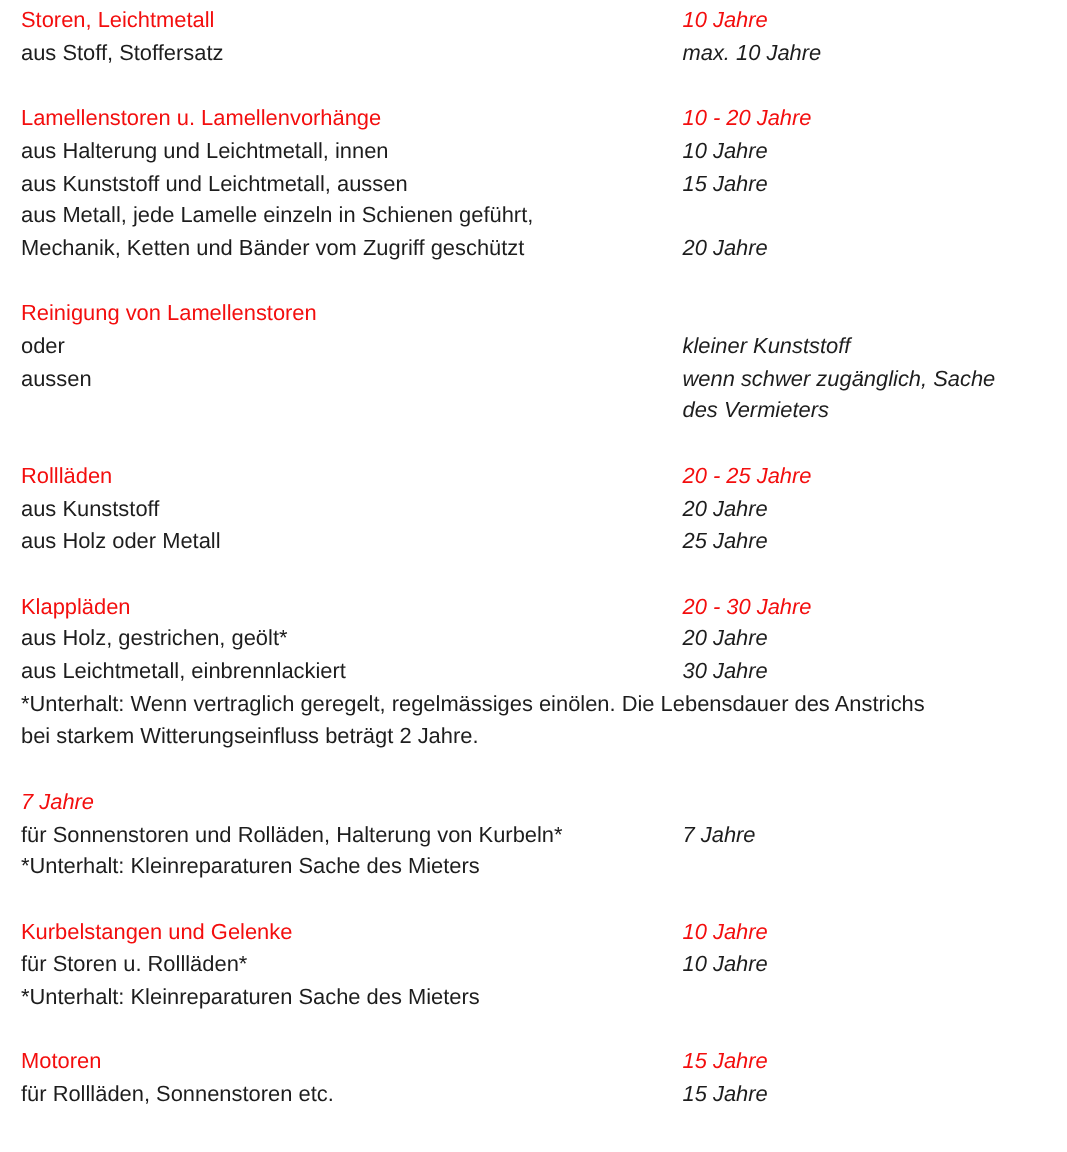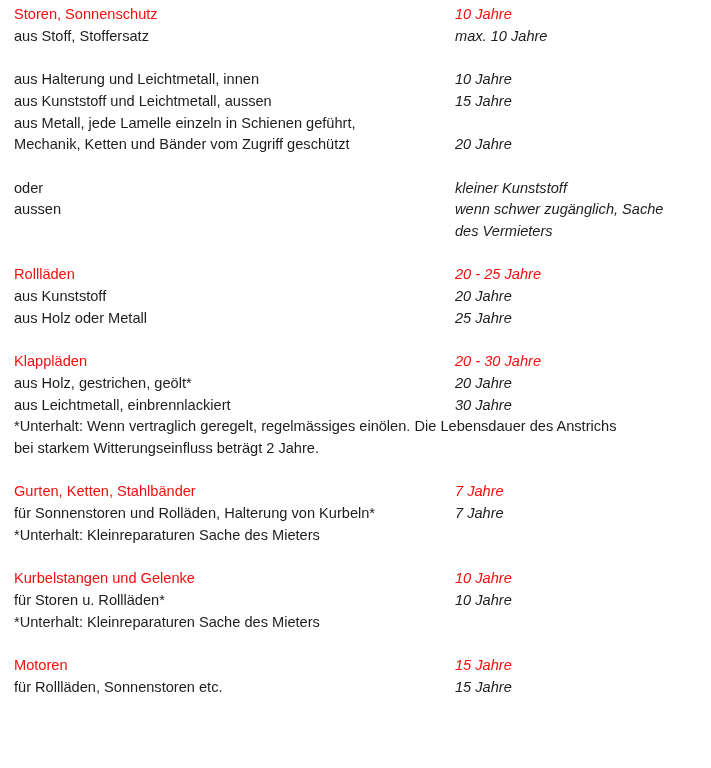--- a/index.html
+++ b/index.html
@@ -47,31 +47,35 @@
     width: 694px;
   }
 </style>
 </head>
 <body>
 
 <main class="page">
 
     <section class="section">
       <div class="row">
-        <div class="cell-label is-heading">Storen, Sonnenschutz</div>
+        <div class="cell-label is-heading">Storen, Leichtmetall</div>
         <div class="cell-value is-heading">10 Jahre</div>
       </div>
 
     <div class="row">
       <div class="cell-label">aus Stoff, Stoffersatz</div>
       <div class="cell-value">max. 10 Jahre</div>
     </div>
   </section>
 
     <section class="section">
+      <div class="row">
+        <div class="cell-label is-heading">Lamellenstoren u. Lamellenvorhänge</div>
+        <div class="cell-value is-heading">10 - 20 Jahre</div>
+      </div>
 
     <div class="row">
       <div class="cell-label">aus Halterung und Leichtmetall, innen</div>
       <div class="cell-value">10 Jahre</div>
     </div>
 
     <div class="row">
       <div class="cell-label">aus Kunststoff und Leichtmetall, aussen</div>
       <div class="cell-value">15 Jahre</div>
     </div>
@@ -81,20 +85,24 @@
       <div class="cell-value"></div>
     </div>
 
     <div class="row">
       <div class="cell-label">Mechanik, Ketten und Bänder vom Zugriff geschützt</div>
       <div class="cell-value">20 Jahre</div>
     </div>
   </section>
 
     <section class="section">
+      <div class="row">
+        <div class="cell-label is-heading">Reinigung von Lamellenstoren</div>
+        <div class="cell-value is-heading"></div>
+      </div>
 
     <div class="row">
       <div class="cell-label">oder</div>
       <div class="cell-value">kleiner Kunststoff</div>
     </div>
 
     <div class="row">
       <div class="cell-label">aussen</div>
       <div class="cell-value">wenn schwer zugänglich, Sache des Vermieters</div>
     </div>
@@ -133,21 +141,20 @@
       <div class="cell-value">30 Jahre</div>
     </div>
 
     <div class="footnote-line">*Unterhalt: Wenn vertraglich geregelt, regelmässiges einölen. Die Lebensdauer des Anstrichs</div>
 
     <div class="footnote-line">bei starkem Witterungseinfluss beträgt 2 Jahre.</div>
   </section>
 
     <section class="section">
       <div class="row">
-        <div class="cell-label is-heading">Gurten, Ketten, Stahlbänder</div>
         <div class="cell-value is-heading">7 Jahre</div>
       </div>
 
     <div class="row">
       <div class="cell-label">für Sonnenstoren und Rolläden, Halterung von Kurbeln*</div>
       <div class="cell-value">7 Jahre</div>
     </div>
 
     <div class="footnote-line">*Unterhalt: Kleinreparaturen Sache des Mieters</div>
   </section>

